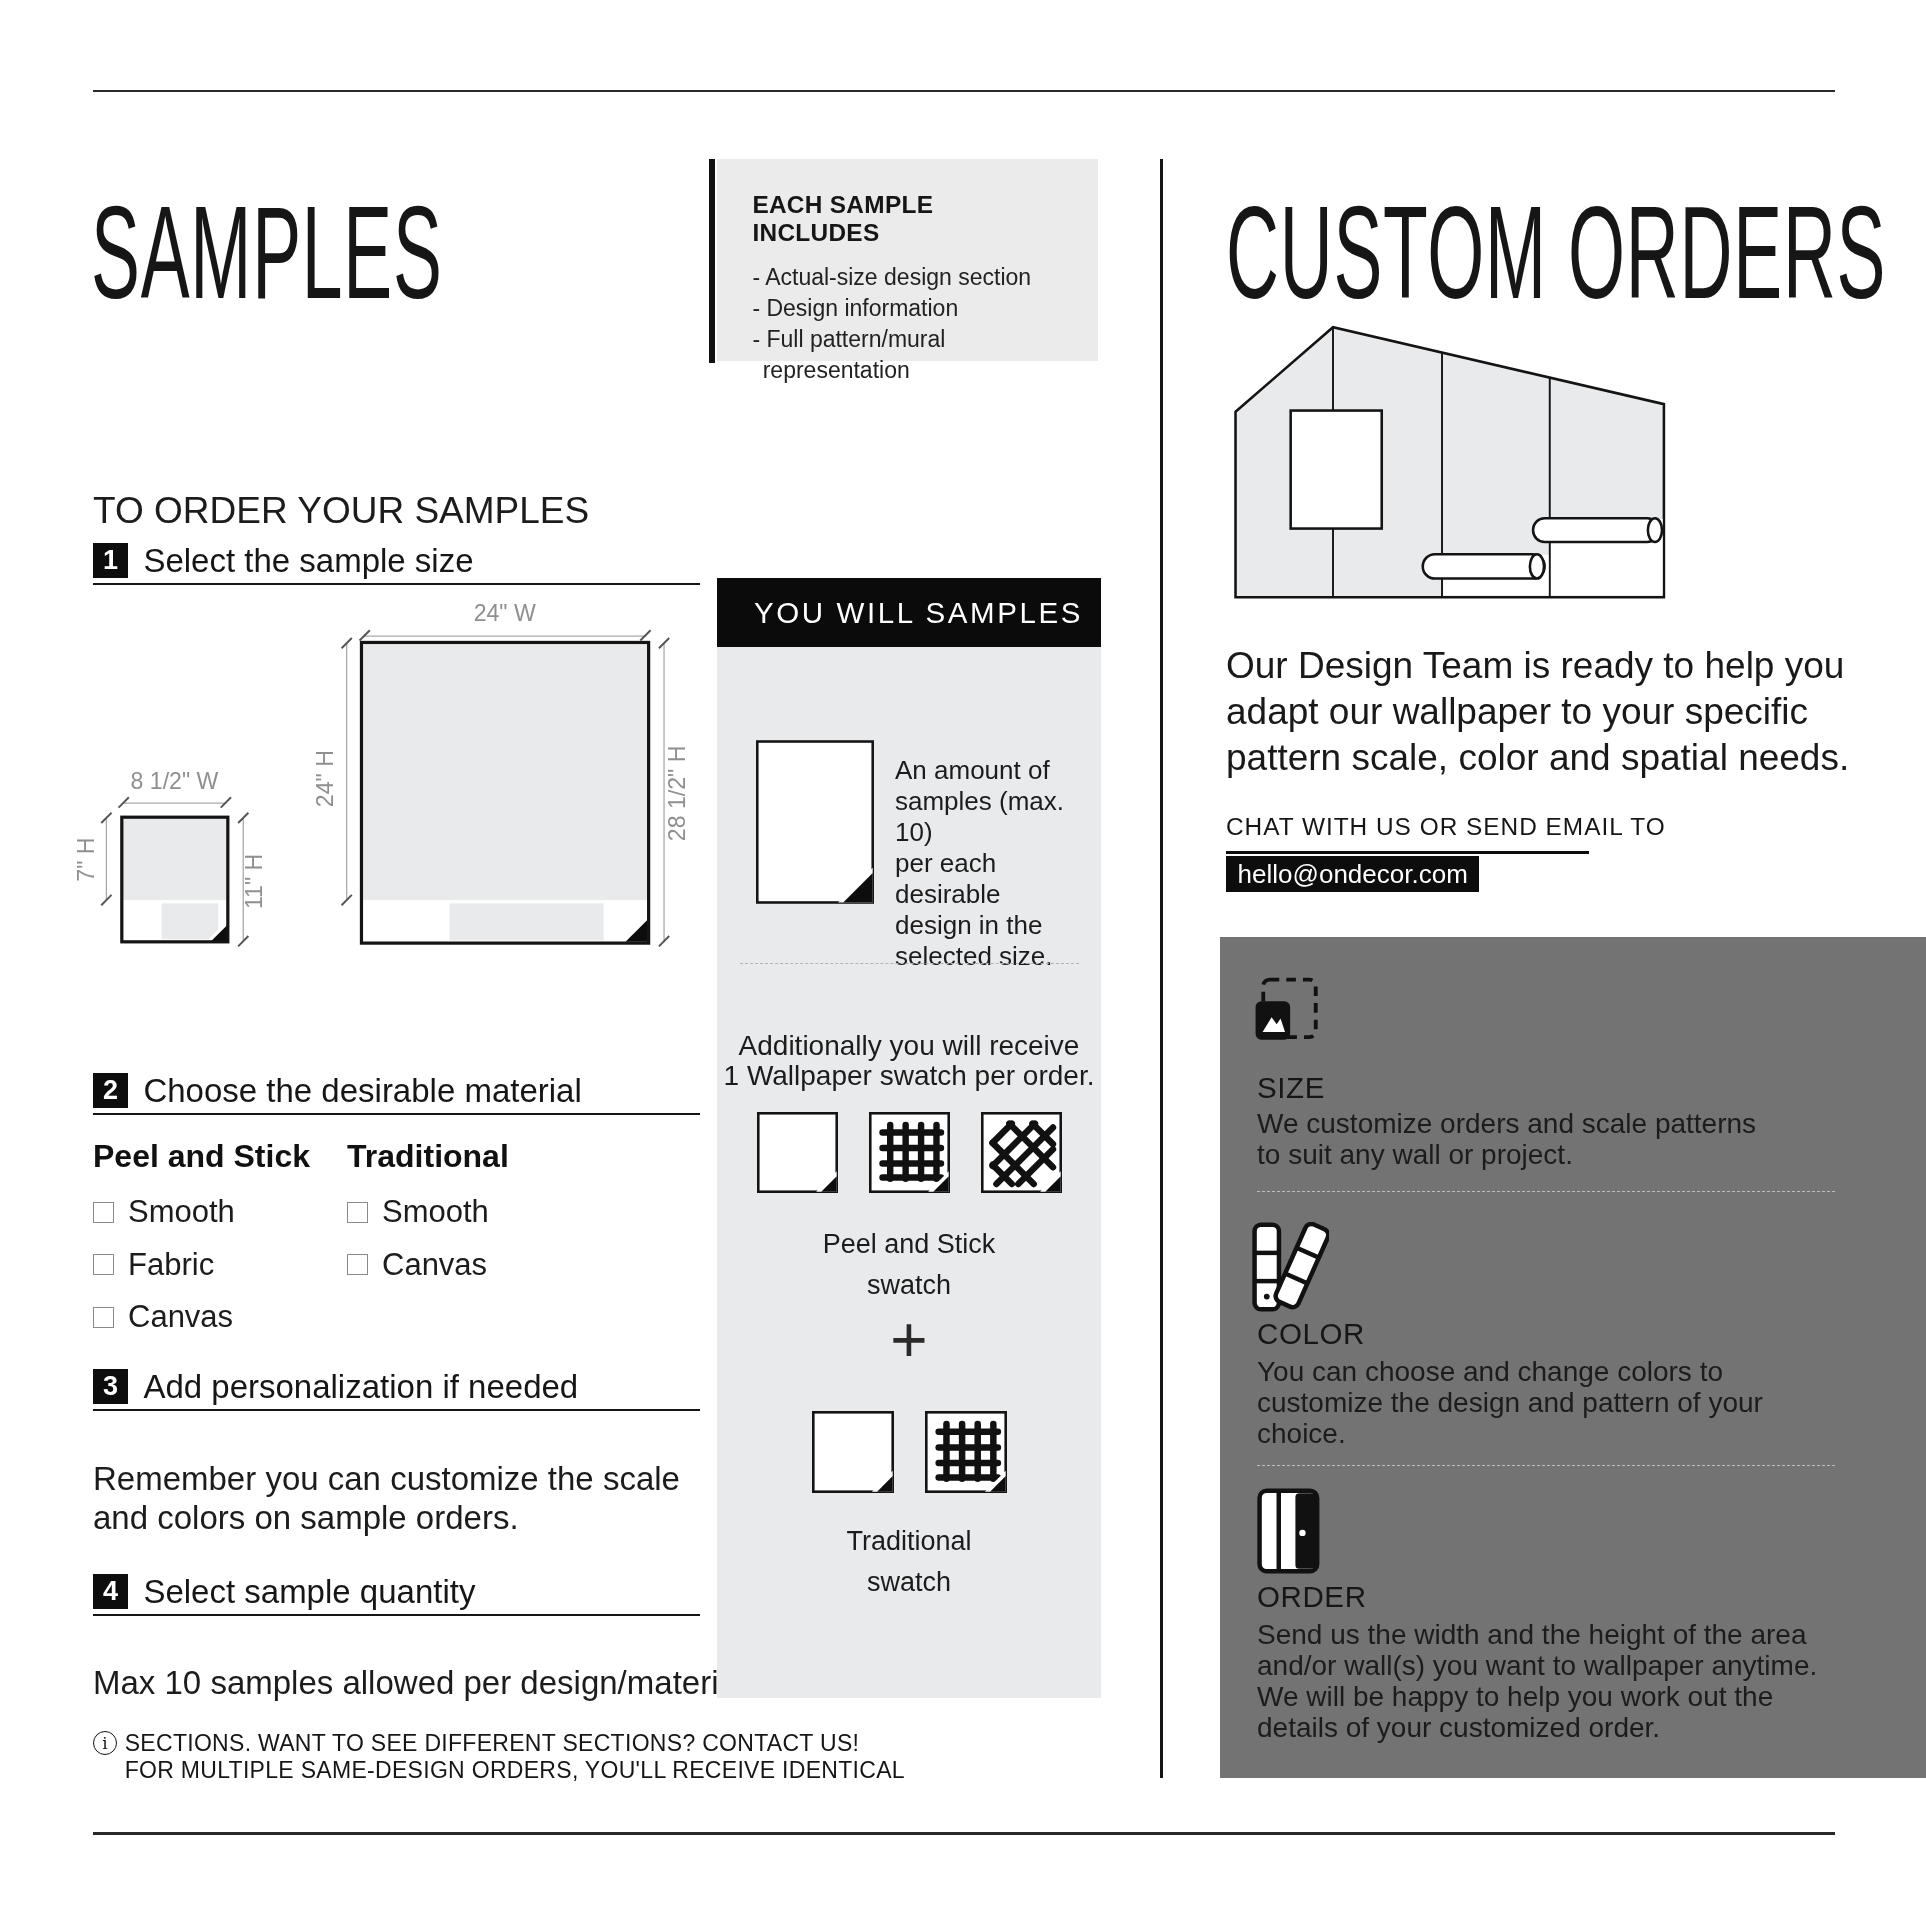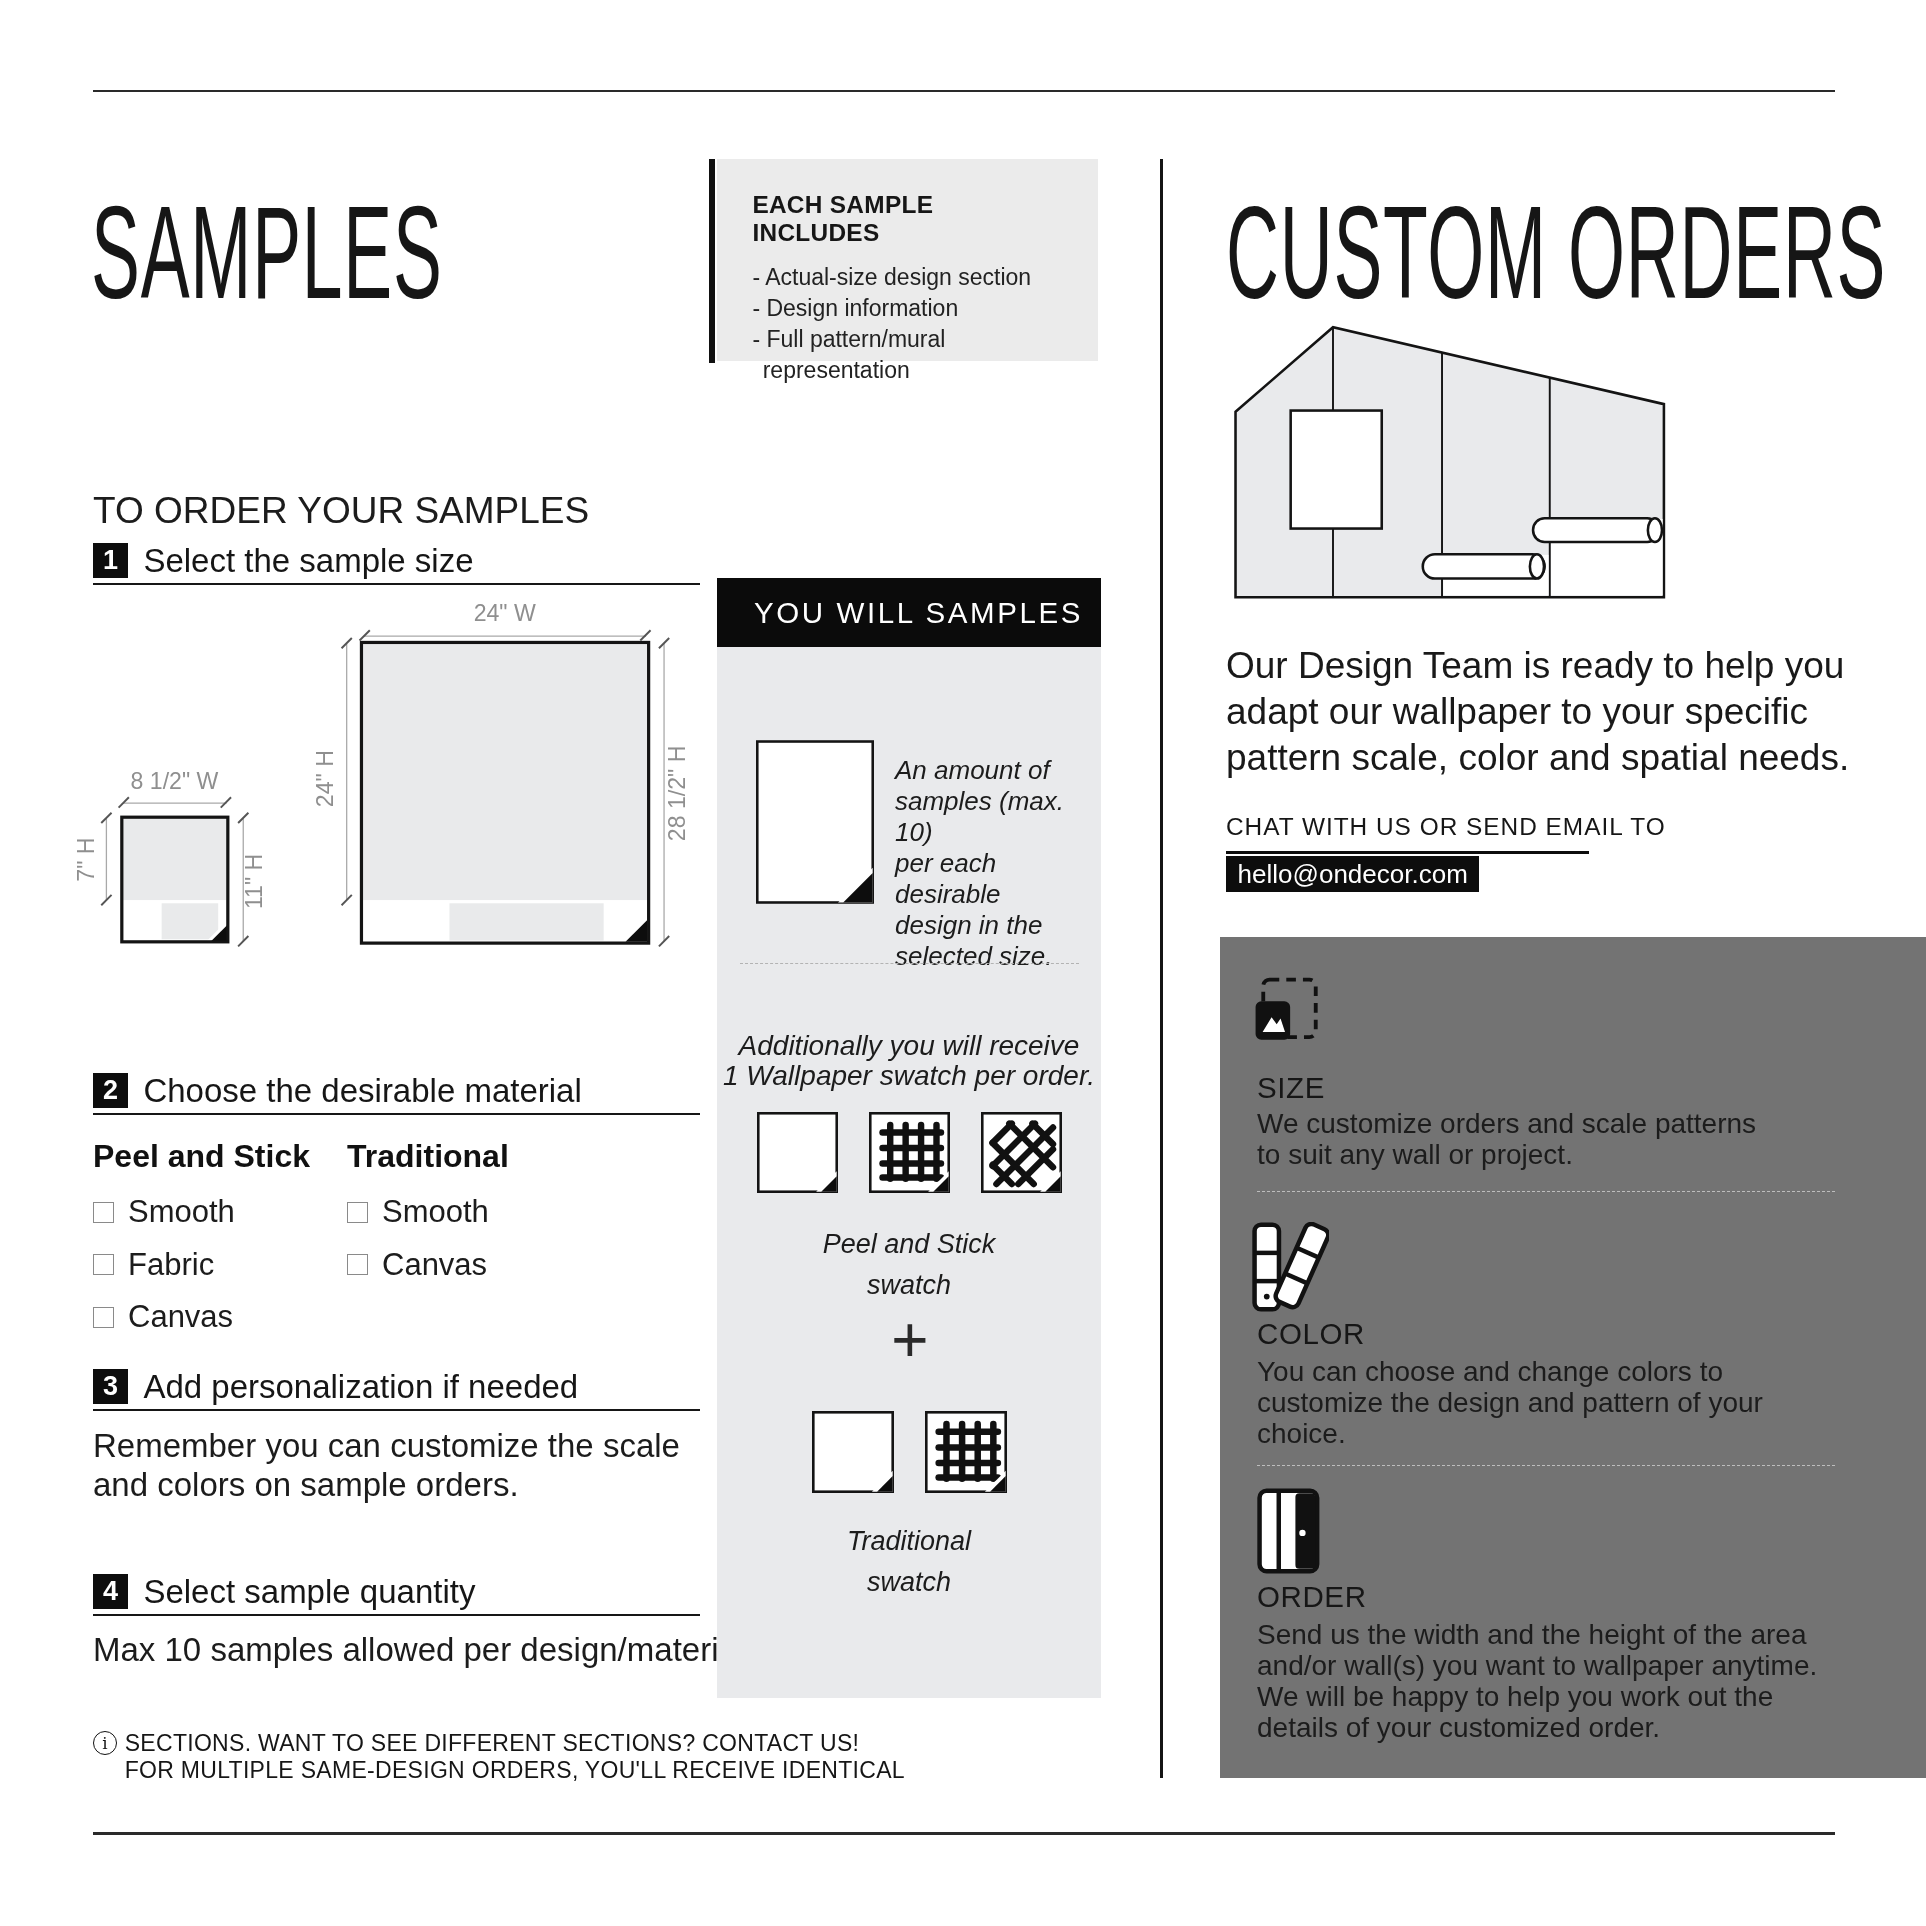--- a/index.html
+++ b/index.html
@@ -23,32 +23,32 @@
   .step{position:absolute;left:93px;width:607px;border-bottom:2.6px solid #161616;
         display:flex;align-items:flex-start;}
   .step-num{width:35px;height:35px;background:#0d0d0d;color:#fff;font-size:27px;
             font-weight:600;display:flex;align-items:center;justify-content:center;flex:0 0 35px;}
   .step-label{font-size:33px;line-height:35px;margin-left:15.4px;color:#161616;white-space:nowrap;}
   
   .mat-col{position:absolute;}
   .mat-head{font-size:32px;font-weight:700;color:#111;margin-bottom:19px;}
   .mat-item{display:flex;align-items:center;font-size:31px;color:#1c1c1c;margin-bottom:16.7px;}
   .checkbox{width:19px;height:19px;border:1.9px solid #8a8a8a;background:#fff;margin-right:14px;flex:0 0 19px;}
-  .body-text{position:absolute;font-size:33px;line-height:1.18;color:#1c1c1c;}
+  .body-text{position:absolute;font-size:33px;line-height:1.18;color:#1c1c1c;margin-top:33px;}
   
   .note{position:absolute;left:93px;top:1730px;display:flex;align-items:flex-start;}
   .info-circle{width:22px;height:22px;border:1.9px solid #111;border-radius:50%;
                display:flex;align-items:center;justify-content:center;
                font-family:"DejaVu Serif",serif;font-size:16.7px;color:#111;margin-top:1.3px;}
   .note-lines{margin-left:7.7px;font-size:23px;line-height:27px;letter-spacing:0.3px;color:#161616;}
   
   .banner{position:absolute;left:717px;top:578px;width:384px;height:69px;background:#0b0b0b;
           color:#fff;font-size:29.5px;letter-spacing:2.6px;display:flex;align-items:center;
           padding-left:37px;box-sizing:border-box;}
-  .mid-panel{position:absolute;left:717px;top:647px;width:384px;height:1051px;background:#e9eaec;font-style:italic;}
+  .mid-panel{position:absolute;left:717px;top:647px;width:384px;height:1051px;background:#e9eaec;}
   .paper-icon{position:absolute;left:39px;top:93px;}
   .amount-text{position:absolute;left:178px;top:108px;font-size:26px;line-height:31px;color:#1c1c1c;}
   .dash-div{position:absolute;border-top:1.3px dashed #b3b3b3;}
   .mid-center{position:absolute;left:0;width:100%;text-align:center;color:#1c1c1c;}
   .swatch-row{position:absolute;left:0;width:100%;display:flex;justify-content:center;gap:31px;}
   .plus-sign{font-size:64px;font-weight:200;color:#2a2a2a;}
   
   .para{position:absolute;left:1226px;top:643px;font-size:37px;line-height:46px;color:#191919;}
   .chat-label{position:absolute;left:1226px;top:813px;font-size:24.4px;letter-spacing:1px;color:#161616;}
   .chat-underline{position:absolute;left:1226px;top:851px;width:363px;height:3.2px;background:#0d0d0d;}

